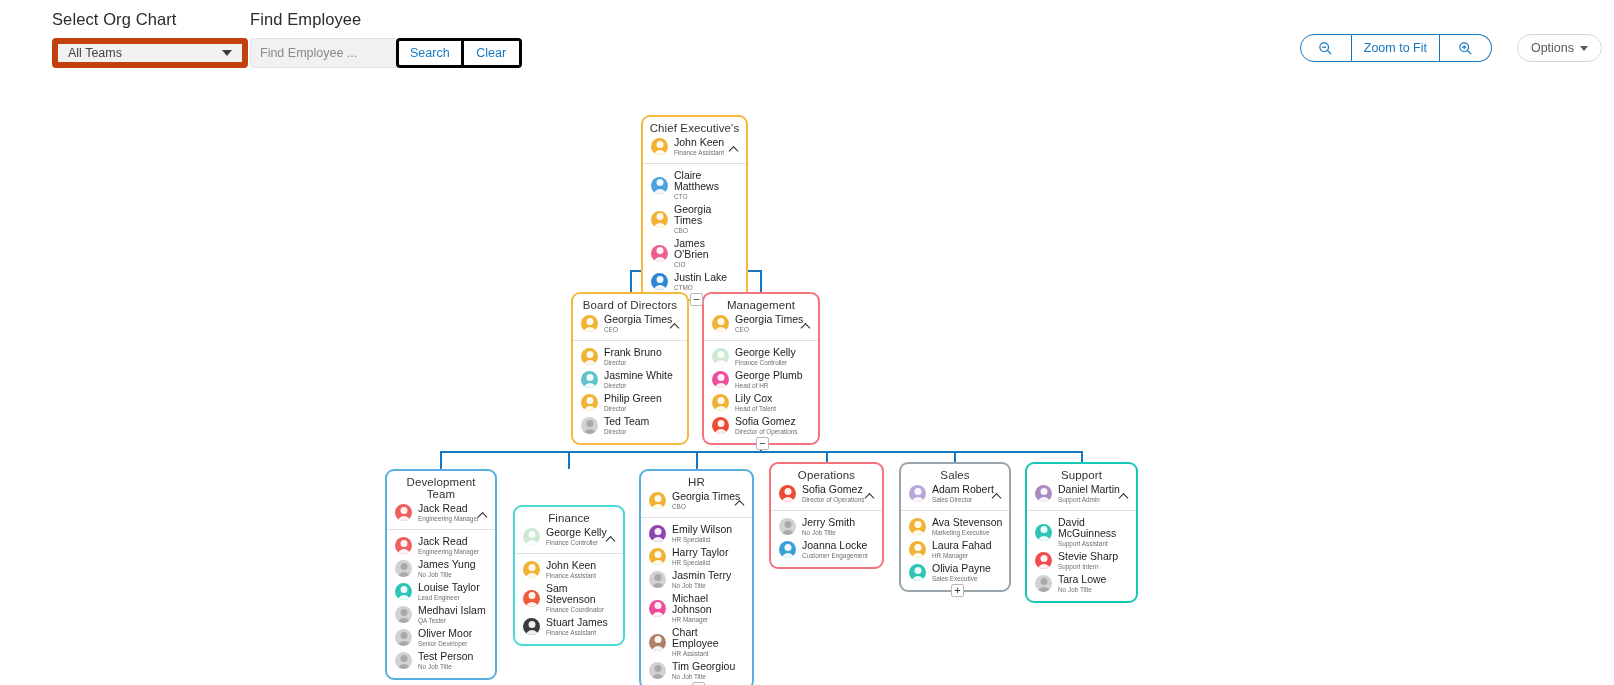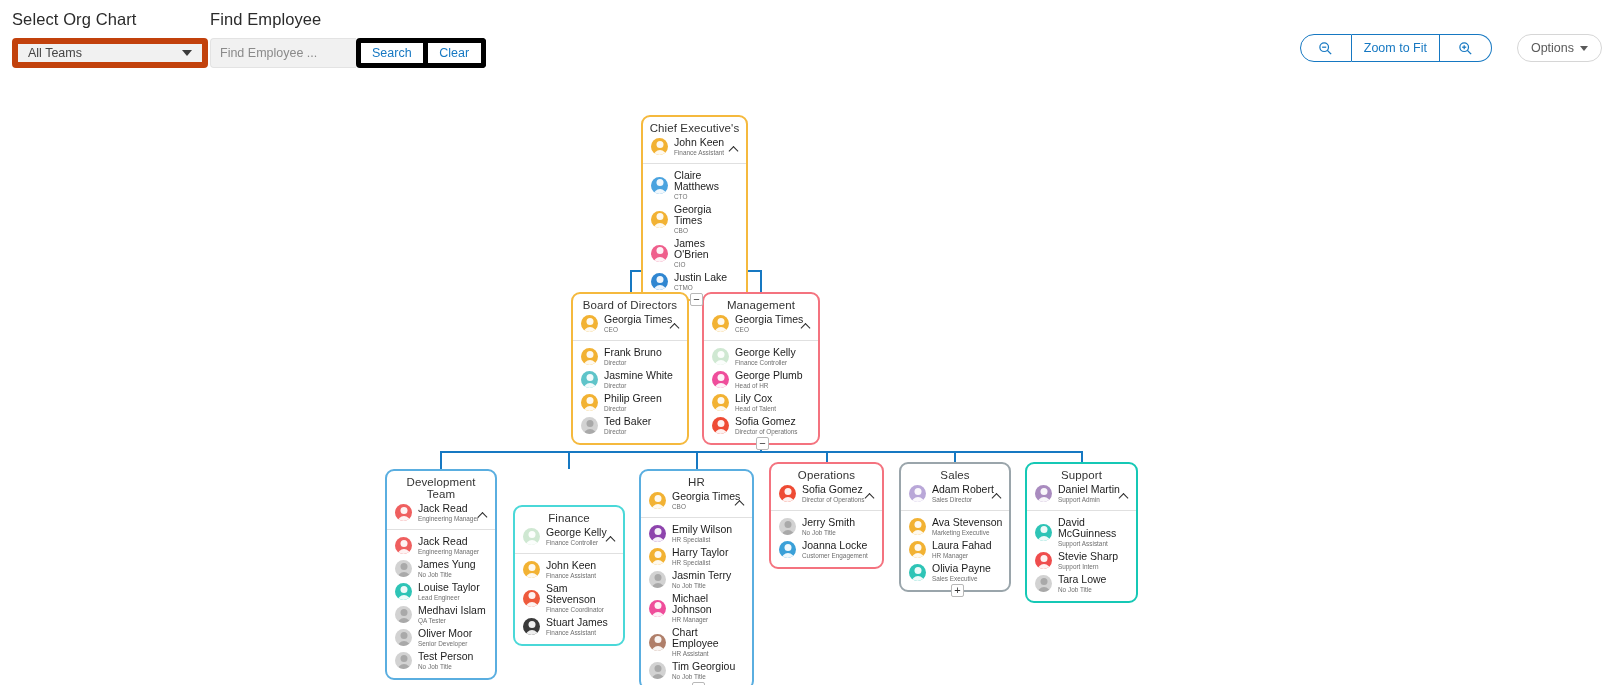--- a/index.html
+++ b/index.html
@@ -7,21 +7,21 @@
     margin: 0; padding: 0;
     width: 1614px; height: 685px;
     background: #ffffff;
     font-family: "Liberation Sans", sans-serif;
     overflow: hidden;
   }
 
   
   .toolbar { position: absolute; top: 0; left: 0; width: 1614px; height: 80px; }
 
-  .field-group { position: absolute; }
+  .field-group { position: absolute; margin-left: 40px; }
   .field-label {
     font-size: 16.5px; color: #2b2b2b; font-weight: 400;
     letter-spacing: .1px; white-space: nowrap;
   }
 
   .select-box {
     margin-top: 9px;
     width: 196px; height: 30px;
     background: #f1f1f1;
     border: 6px solid #c2410c;
@@ -48,21 +48,21 @@
     padding: 0 9px;
     font-size: 12.5px; color: #000000;
     font-family: "Liberation Sans", sans-serif;
     outline: none;
   }
   .search-input::placeholder { color: #8a8a8a; }
   .btn-outline {
     height: 30px;
     min-width: 58px;
     background: #fff;
-    border: 5px solid #000000;
+    border: 3px solid #000000;
     color: #1678c2;
     font-size: 12.5px;
     font-family: "Liberation Sans", sans-serif;
     cursor: pointer;
     display: flex; align-items: center; justify-content: center;
     padding: 0 11px;
   }
   .btn-outline.first { border-radius: 4px 0 0 4px; }
   .btn-outline.last  { border-radius: 0 4px 4px 0; border-left: none; }
 
@@ -343,21 +343,21 @@
             <div class="pname">Philip Green</div>
             <div class="ptitle">Director</div>
           </span>
         </div>
         <div class="person">
           <span class="avatar generic" style="background: rgb(210, 210, 210);">
             <i class="head"></i>
             <i class="body"></i>
           </span>
           <span>
-            <div class="pname">Ted Baker</div>
+            <div class="pname">Ted Team</div>
             <div class="ptitle">Director</div>
           </span>
         </div>
       </div>
   </div>
 
   <div class="node" id="n-management" style="left: 702px; top: 212px; width: 118px; border-color: rgb(244, 115, 127);">
     <div class="node-title">Management</div>
     <div class="node-head">
       <span class="avatar" style="background:#f2b233">

